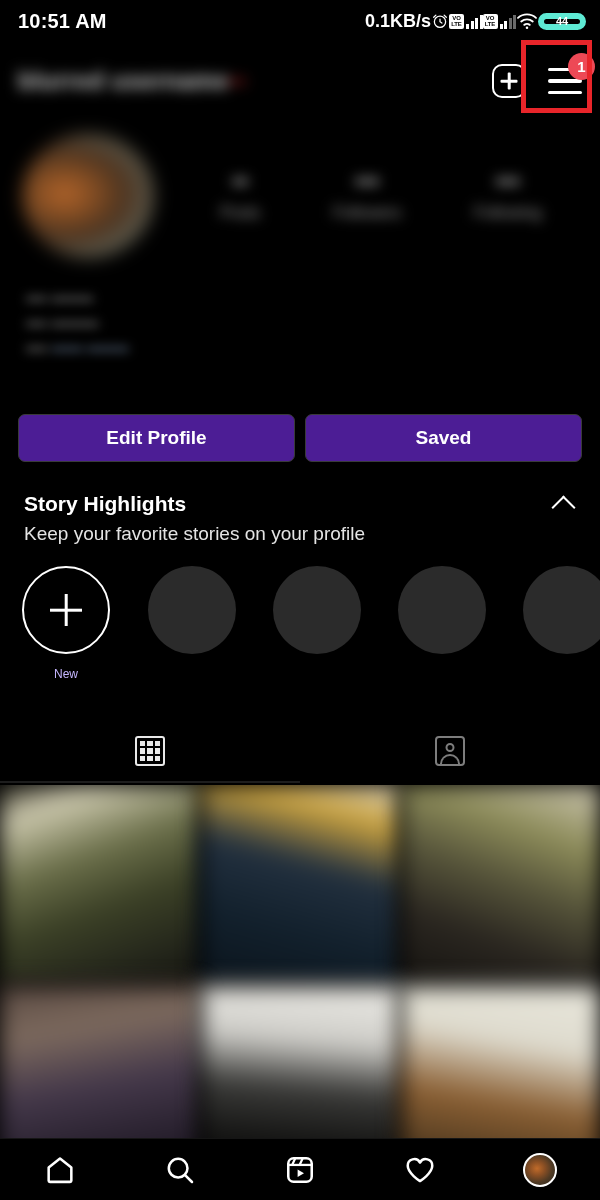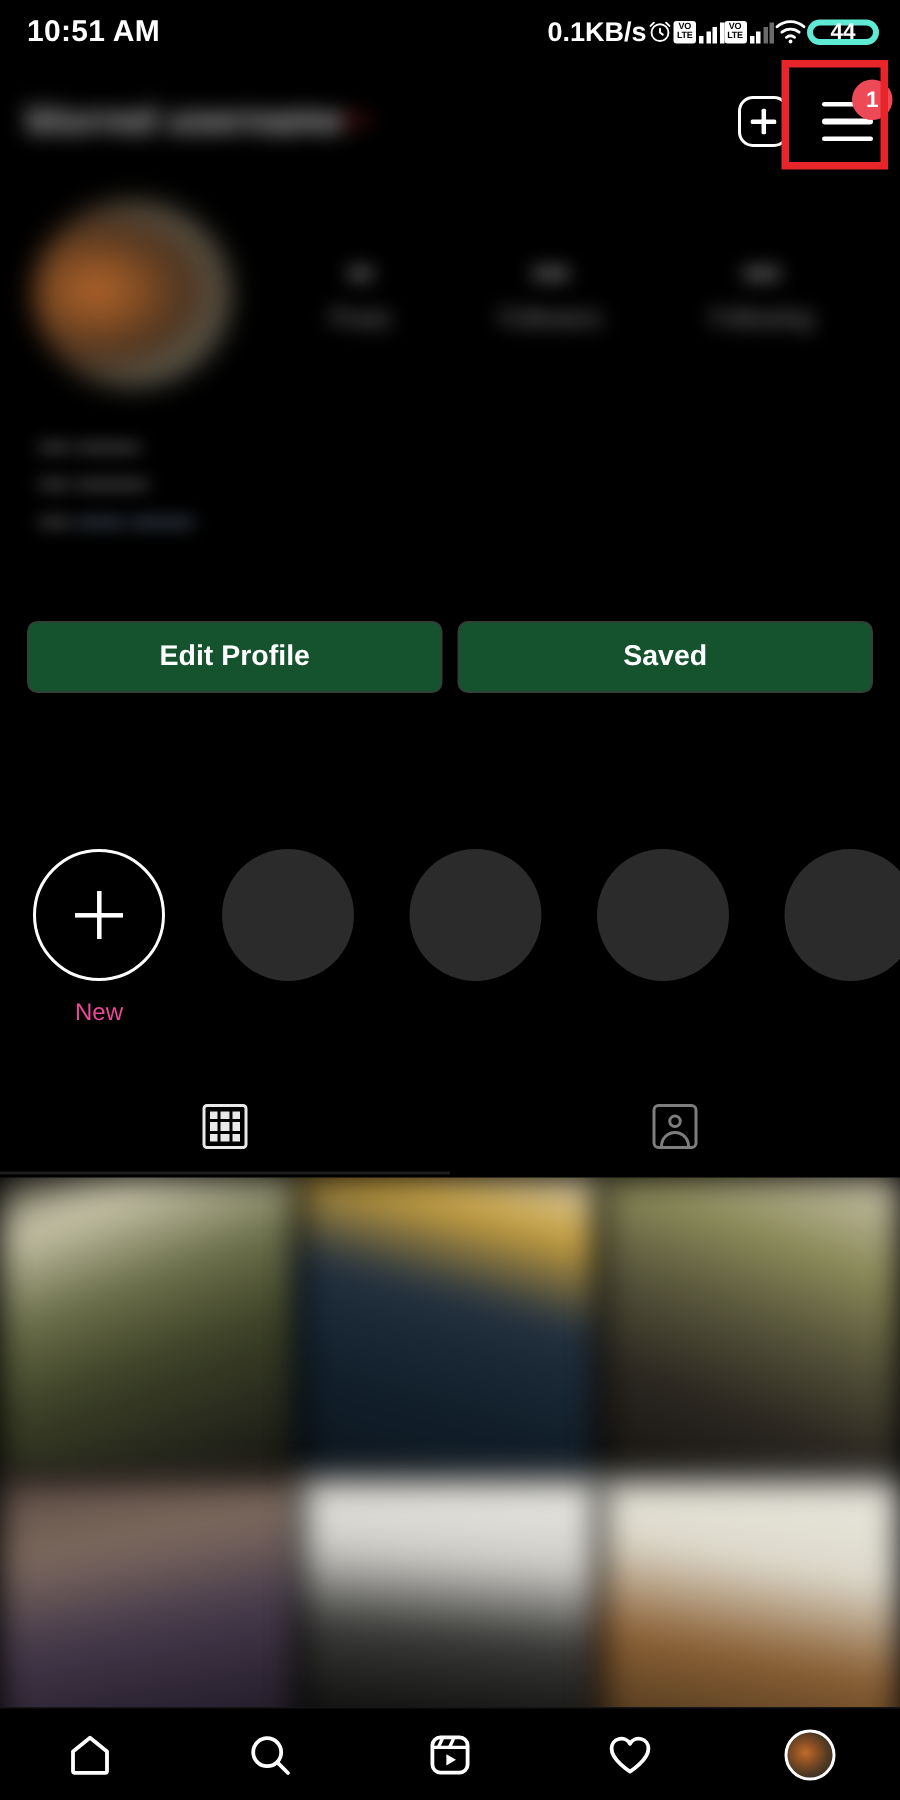--- a/index.html
+++ b/index.html
@@ -26,23 +26,23 @@
     width:15px; height:15px; background:#fff; color:#000;
     border-radius:2px; font-size:6px; font-weight:bold; line-height:6.5px;
     display:flex; flex-direction:column; align-items:center; justify-content:center;
     letter-spacing:-.2px;
   }
   .bars { display:flex; align-items:flex-end; gap:1.5px; height:15px; }
   .bars i { display:block; width:3px; background:#fff; }
   .bars i.dim { background:#6a6a6a; }
   .b1{height:5px;} .b2{height:8px;} .b3{height:11px;} .b4{height:14px;}
   .battery {
-    width:48px; height:17px; border:4px solid #5eead4; border-radius:9px;
+    width:48px; height:17px; border:6px solid #5eead4; border-radius:9px;
     display:flex; align-items:center; justify-content:center;
-    font-size:15px; font-weight:bold; color:#fff; position:relative;
+    font-size:11px; font-weight:bold; color:#fff; position:relative;
   }
 
   
   .appbar {
     position:absolute; top:42px; left:0; width:600px; height:78px;
     display:flex; align-items:center; justify-content:space-between;
     padding:0 18px;
   }
   .username-wrap { display:flex; align-items:center; gap:8px; }
   .username-blur {
@@ -100,21 +100,21 @@
   .bio-line .lbl { color:#9e9e9e; font-weight:bold; }
   .bio-line.link { color:#8aa3c4; }
 
   
   .actions {
     position:absolute; top:414px; left:0; width:600px;
     display:flex; gap:10px; padding:0 18px;
   }
   .btn {
     flex:1; height:48px; border:1px solid #3a3a3a; border-radius:7px;
-    background:#14532d; color:#fff; font-size:19px; font-weight:bold;
+    background:#4c1d95; color:#fff; font-size:19px; font-weight:bold;
     display:flex; align-items:center; justify-content:center;
   }
 
   
   .sh-head {
     position:absolute; top:490px; left:0; width:600px; padding:0 24px;
     display:flex; align-items:flex-start; justify-content:space-between;
   }
   .sh-title { font-size:21px; font-weight:bold; color:#fff; line-height:28px; }
   .sh-sub { font-size:19px; color:#e4e4e4; line-height:32px; }
@@ -124,21 +124,21 @@
   }
 
   .hl-row { position:absolute; top:566px; left:0; width:600px; height:120px; padding-left:22px; }
   .hl { position:absolute; top:0; }
   .hl-circle { width:88px; height:88px; border-radius:50%; }
   .hl-new { border:2px solid #fff; position:relative; background:#000; }
   .hl-new::before, .hl-new::after { content:""; position:absolute; background:#fff; }
   .hl-new::before { width:32px; height:2.6px; left:50%; top:50%; transform:translate(-50%,-50%); }
   .hl-new::after  { width:2.6px; height:32px; left:50%; top:50%; transform:translate(-50%,-50%); }
   .hl-ph { background:#2b2b2b; }
-  .hl-label { text-align:center; font-size:16px; color:#ec4899; margin-top:13px; }
+  .hl-label { text-align:center; font-size:12px; color:#c4b5fd; margin-top:13px; }
 
   
   .tabs { position:absolute; top:720px; left:0; width:600px; height:62px; display:flex; }
   .tab { flex:1; display:flex; align-items:center; justify-content:center; }
   .grid-ico {
     width:30px; height:30px; border:2px solid #e9e9e9; border-radius:3px;
     display:grid; grid-template-columns:1fr 1fr 1fr; grid-template-rows:1fr 1fr 1fr; gap:2px; padding:2.5px;
   }
   .grid-ico i { display:block; background:#e9e9e9; }
   .tag-ico {
@@ -278,20 +278,27 @@
       <span class="lbl">••••</span>
       <span>•••••• ••••••••</span>
     </div>
   </div>
 
   <div class="actions">
     <div class="btn">Edit Profile</div>
     <div class="btn">Saved</div>
   </div>
 
+  <div class="sh-head">
+    <div>
+      <div class="sh-title">Story Highlights</div>
+      <div class="sh-sub">Keep your favorite stories on your profile</div>
+    </div>
+    <div class="chev-up"></div>
+  </div>
 
   <div class="hl-row">
     <div class="hl" style="left:22px;">
       <div class="hl-circle hl-new"></div>
       <div class="hl-label">New</div>
     </div>
     <div class="hl" style="left:148px;">
       <div class="hl-circle hl-ph"></div>
     </div>
     <div class="hl" style="left:273px;">

